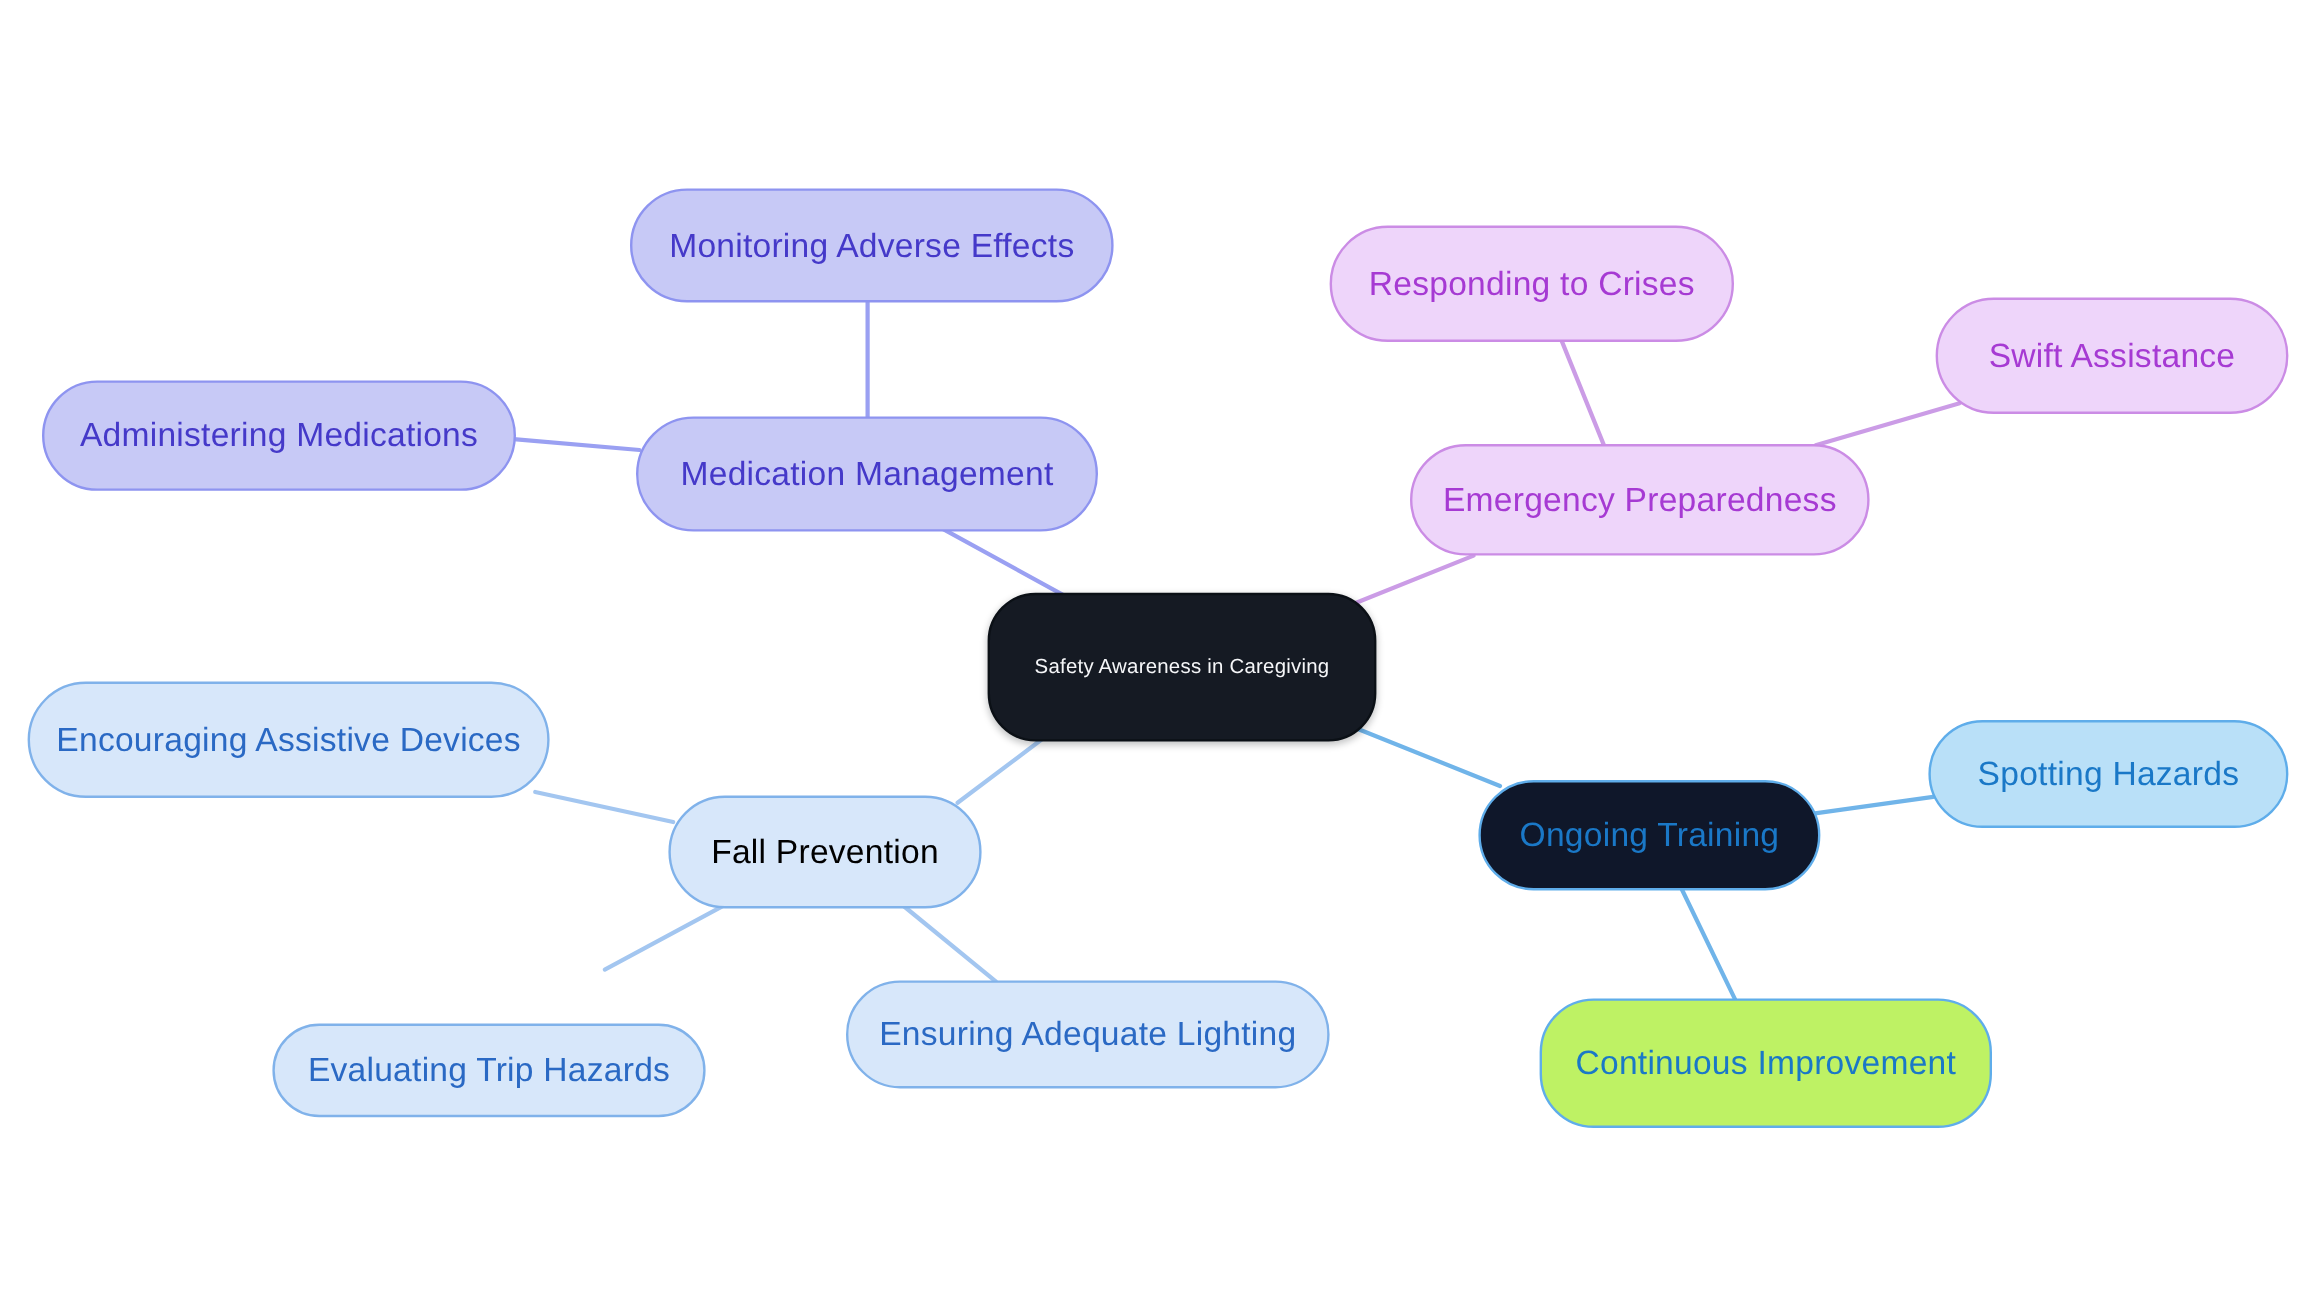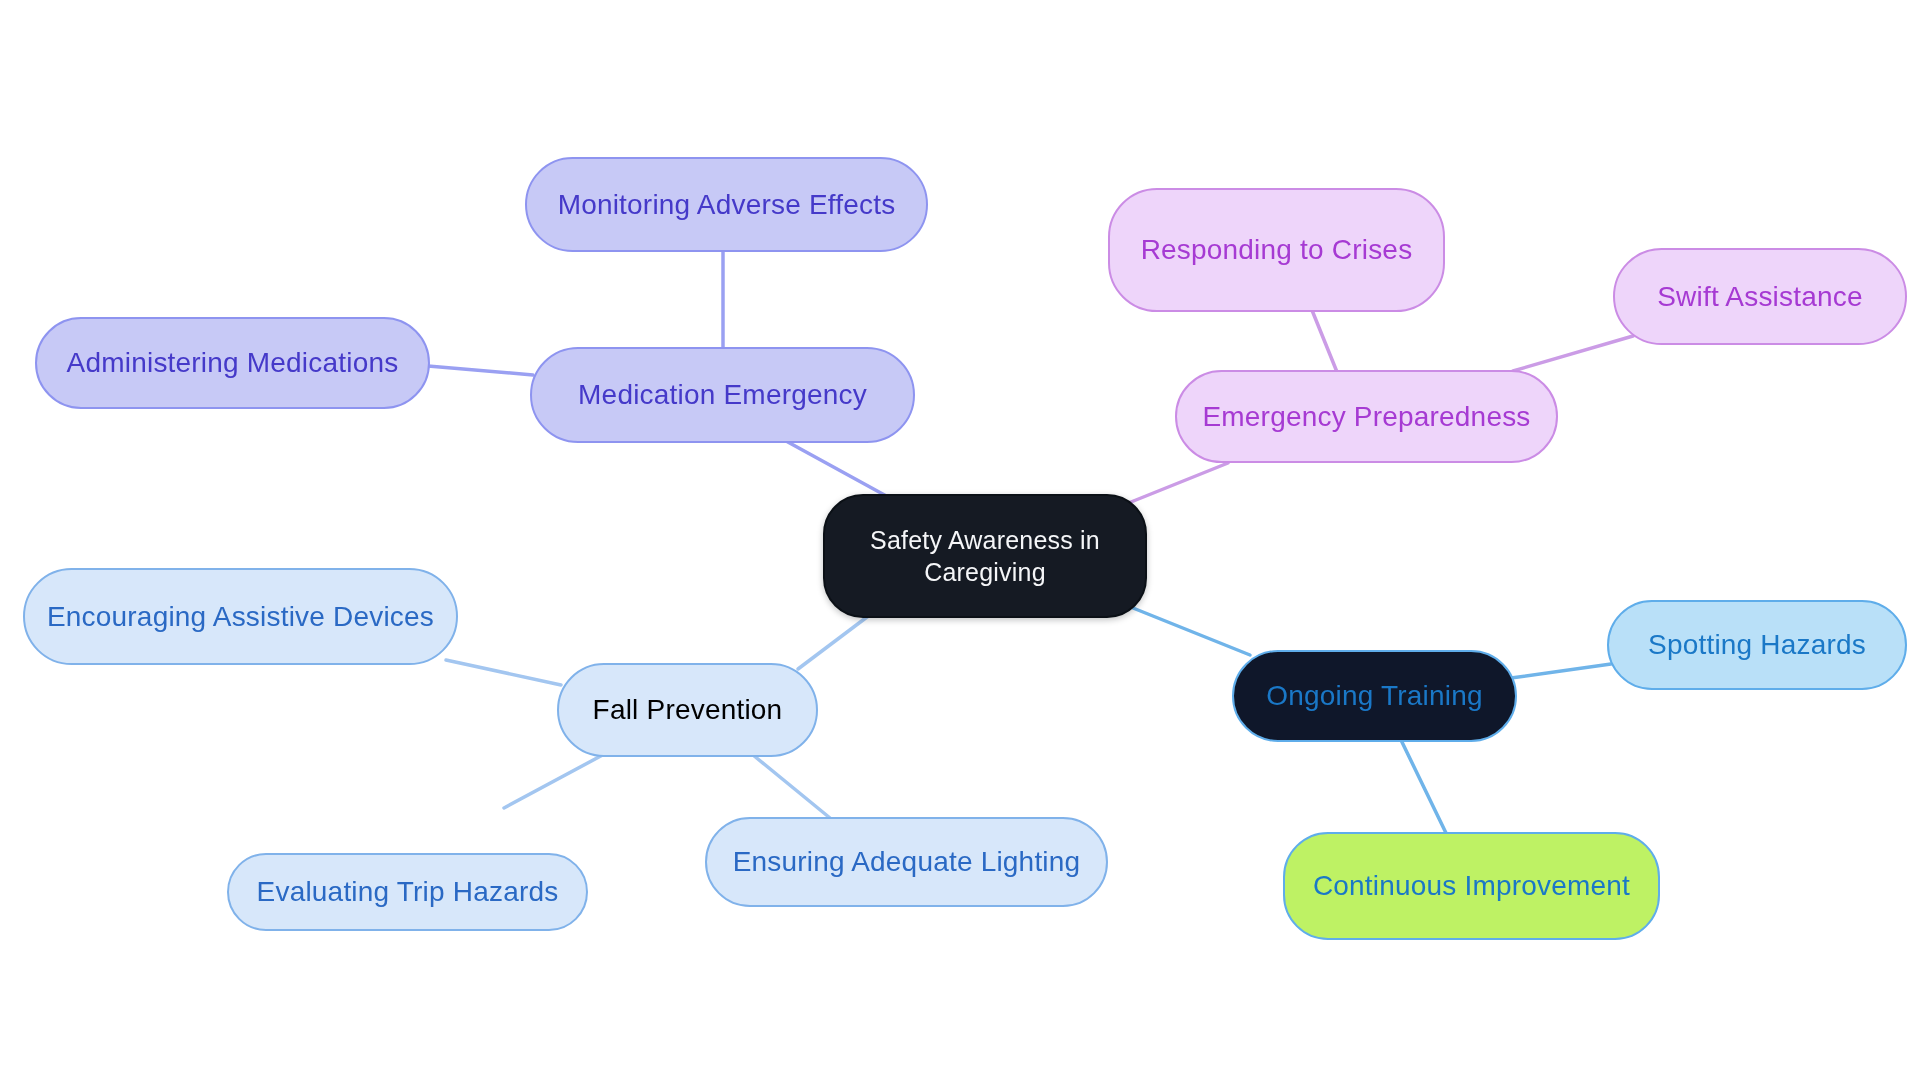--- a/index.html
+++ b/index.html
@@ -35,21 +35,21 @@
     font-size: 28px;
     font-weight: 500;
     letter-spacing: 0.2px;
     cursor: default;
   }
   .node .node-label {
     white-space: nowrap;
     padding: 0 20px;
   }
   .node.root-node {
-    font-size: 25px;
+    font-size: 17px;
     line-height: 1.28;
     box-shadow: 0 2px 6px rgba(10, 14, 20, 0.25);
   }
   .node.root-node .node-label {
     white-space: normal;
     padding: 0 26px;
   }
 </style>
 </head>
 <body>
@@ -68,32 +68,32 @@
       <line x1="753" y1="755" x2="830" y2="818" stroke="#a3c6f0" stroke-width="3.5" stroke-linecap="round"></line>
       <line x1="1128" y1="606" x2="1250" y2="655" stroke="#70b4e9" stroke-width="3.5" stroke-linecap="round"></line>
       <line x1="1511" y1="678" x2="1611" y2="664" stroke="#70b4e9" stroke-width="3.5" stroke-linecap="round"></line>
       <line x1="1401" y1="740" x2="1446" y2="833" stroke="#70b4e9" stroke-width="3.5" stroke-linecap="round"></line>
     </svg>
   <div>
       <div class="node root-node" style="left: 823px; top: 494px; width: 324px; height: 124px; border-radius: 40px; background: rgb(21, 26, 35); border-color: rgb(11, 16, 22); color: rgb(245, 246, 248);">
         <span class="node-label">Safety Awareness in Caregiving</span>
       </div>
       <div class="node" style="left: 530px; top: 347px; width: 385px; height: 96px; border-radius: 48px; background: rgb(199, 201, 246); border-color: rgb(142, 148, 240); color: rgb(69, 57, 201);">
-        <span class="node-label">Medication Emergency</span>
+        <span class="node-label">Medication Management</span>
       </div>
       <div class="node" style="left: 525px; top: 157px; width: 403px; height: 95px; border-radius: 48px; background: rgb(199, 201, 246); border-color: rgb(142, 148, 240); color: rgb(69, 57, 201);">
         <span class="node-label">Monitoring Adverse Effects</span>
       </div>
       <div class="node" style="left: 35px; top: 303px; width: 395px; height: 92px; border-radius: 46px; background: rgb(199, 201, 246); border-color: rgb(142, 148, 240); color: rgb(69, 57, 201); margin-top: 14px;">
         <span class="node-label">Administering Medications</span>
       </div>
       <div class="node" style="left: 1175px; top: 370px; width: 383px; height: 93px; border-radius: 47px; background: rgb(238, 213, 250); border-color: rgb(203, 140, 229); color: rgb(166, 58, 211);">
         <span class="node-label">Emergency Preparedness</span>
       </div>
-      <div class="node" style="left: 1108px; top: 188px; width: 337px; height: 124px; border-radius: 49px; background: rgb(238, 213, 250); border-color: rgb(203, 140, 229); color: rgb(166, 58, 211);">
+      <div class="node" style="left: 1108px; top: 188px; width: 337px; height: 97px; border-radius: 49px; background: rgb(238, 213, 250); border-color: rgb(203, 140, 229); color: rgb(166, 58, 211);">
         <span class="node-label">Responding to Crises</span>
       </div>
       <div class="node" style="left: 1613px; top: 248px; width: 294px; height: 97px; border-radius: 49px; background: rgb(238, 213, 250); border-color: rgb(203, 140, 229); color: rgb(166, 58, 211);">
         <span class="node-label">Swift Assistance</span>
       </div>
       <div class="node" style="left: 557px; top: 663px; width: 261px; height: 94px; border-radius: 47px; background: rgb(215, 231, 250); border-color: rgb(128, 178, 234); color: #000000;">
         <span class="node-label">Fall Prevention</span>
       </div>
       <div class="node" style="left: 23px; top: 568px; width: 435px; height: 97px; border-radius: 49px; background: rgb(215, 231, 250); border-color: rgb(128, 178, 234); color: rgb(42, 105, 196);">
         <span class="node-label">Encouraging Assistive Devices</span>

